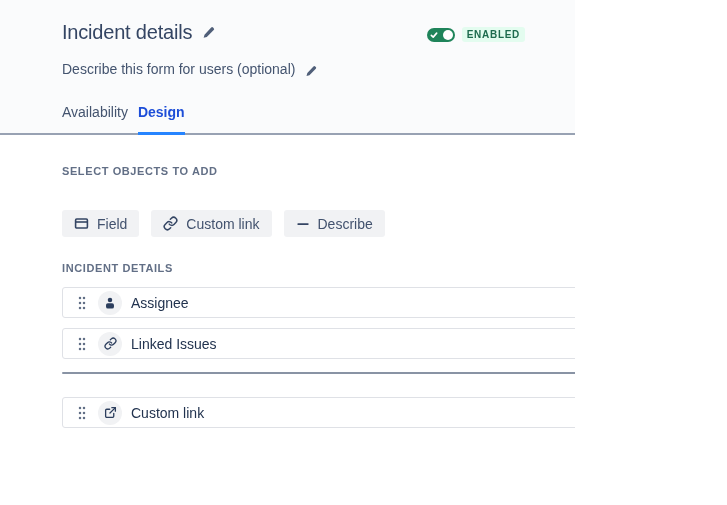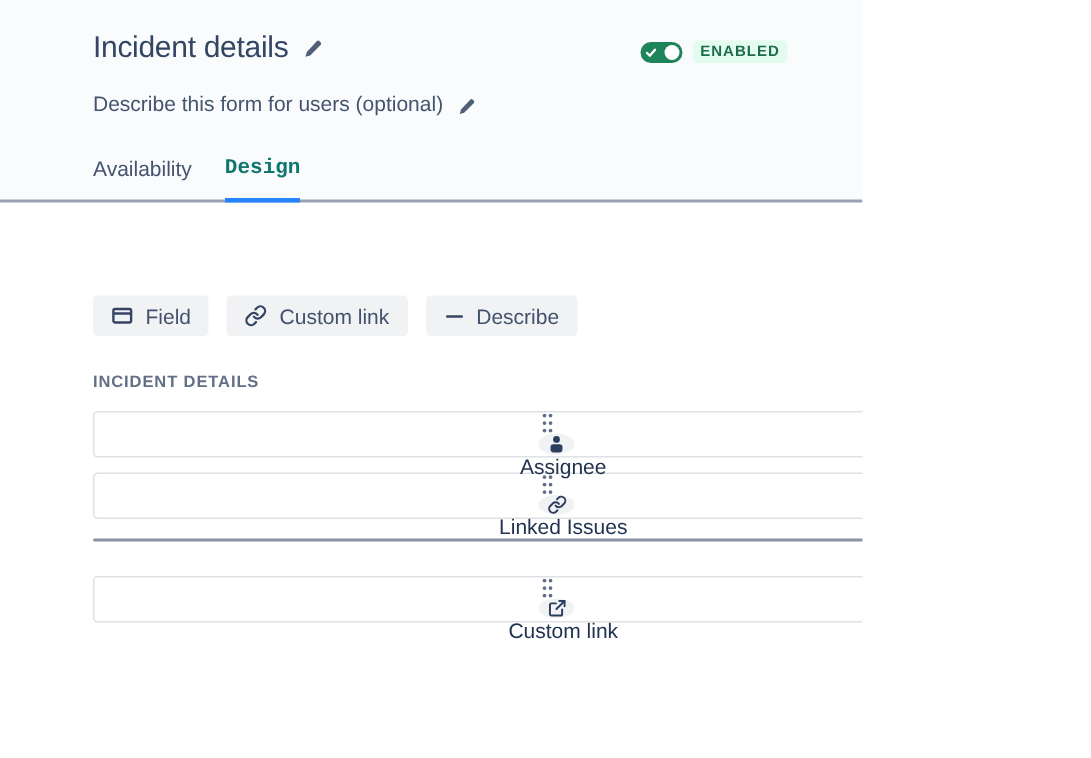--- a/index.html
+++ b/index.html
@@ -14,37 +14,37 @@
   .pencil { display:inline-flex; color:#505F79; cursor:pointer; }
   .desc-row { position:absolute; left:62px; top:61px; display:flex; align-items:flex-end; gap:10px; }
   .desc-text { font-size:14px; color:#44546F; cursor:pointer; }
 
   .toggle-wrap { position:absolute; top:27px; right:50px; display:flex; align-items:center; gap:7px; }
   .toggle { position:relative; width:28px; height:14px; border-radius:7px; background:#1F845A; cursor:pointer; }
   .toggle .check { position:absolute; left:3px; top:3px; }
   .toggle .knob { position:absolute; right:2px; top:2px; width:10px; height:10px; border-radius:50%; background:#fff; }
   .badge { background:#E3FCEF; color:#1E6B4E; font-size:10px; font-weight:700; letter-spacing:0.7px; padding:2px 5px; border-radius:3px; line-height:11px; }
 
-  .tabs { position:absolute; left:62px; bottom:0; display:flex; gap:22px; }
+  .tabs { position:absolute; left:62px; bottom:0; display:flex; gap:10px; }
   .tab { position:relative; font-size:14px; font-weight:500; color:#44546F; padding-bottom:13px; cursor:pointer; }
-  .tab.active { color:#0f766e; font-weight:600;font-family:Liberation Mono, monospace; }
+  .tab.active { color:#1d4ed8; font-weight:600; }
   .tab.active::after { content:""; position:absolute; left:0; right:0; bottom:-2px; height:3px; background:#2684FF; z-index:2; }
 
   
   .main { padding:30px 50px 0 62px; }
   .section-label { font-size:11px; font-weight:700; color:#626F86; letter-spacing:0.6px; line-height:13px; }
 
   .btn-row { display:flex; gap:12px; margin-top:32px; }
   .obj-btn { display:inline-flex; align-items:center; gap:8px; height:27px; padding:0 12px; background:#F1F2F4; border:none; border-radius:3px; font-family:"Liberation Sans", sans-serif; font-size:14px; font-weight:500; color:#42526E; cursor:pointer; }
   .obj-btn svg, .obj-btn .aa { color:#344563; }
   .aa { font-size:14px; font-weight:700; letter-spacing:0.5px; }
 
   .form-label { margin-top:25px; }
   .cards { margin-top:12px; width:615px; }
-  .card { display:flex; align-items:center; height:31px; background:#fff; border:1px solid #DFE1E6; border-radius:3px; padding:0 12px 0 15px; margin-bottom:10px; cursor:pointer;flex-direction:column; }
+  .card { display:flex; align-items:center; height:31px; background:#fff; border:1px solid #DFE1E6; border-radius:3px; padding:0 12px 0 15px; margin-bottom:10px; cursor:pointer; }
   .drag { display:inline-flex; margin-right:12px; cursor:grab; }
   .icon-circle { width:24px; height:24px; border-radius:50%; background:#F1F2F4; display:flex; align-items:center; justify-content:center; color:#2C3E5D; }
   .card-label { font-size:14px; color:#22334F; margin-left:9px; }
   .chevron { margin-left:auto; display:inline-flex; color:#243757; }
   .form-divider { width:593px; height:2px; border-radius:1px; background:#8993A4; margin:13px 0 23px 0; }
 </style>
 </head>
 <body>
 
 <div class="page">
@@ -79,20 +79,21 @@
     </div>
 
     <nav class="tabs">
       <div class="tab">Availability</div>
       <div class="tab active">Design</div>
     </nav>
   </header>
 
   <main class="main">
 
+    <div class="section-label">SELECT OBJECTS TO ADD</div>
 
     <div class="btn-row">
       <button class="obj-btn">
         <svg width="15" height="15" viewBox="0 0 16 16" fill="none" stroke="currentColor" stroke-width="1.7">
             <rect x="1.7" y="3.2" width="12.6" height="9.6" rx="1.2"></rect>
             <line x1="1.7" y1="6.4" x2="14.3" y2="6.4"></line>
           </svg>
         <span>Field</span>
       </button>
 

